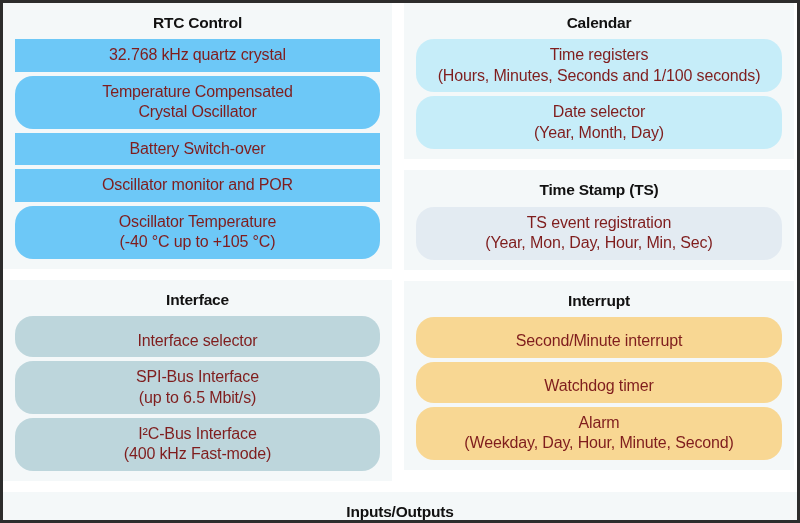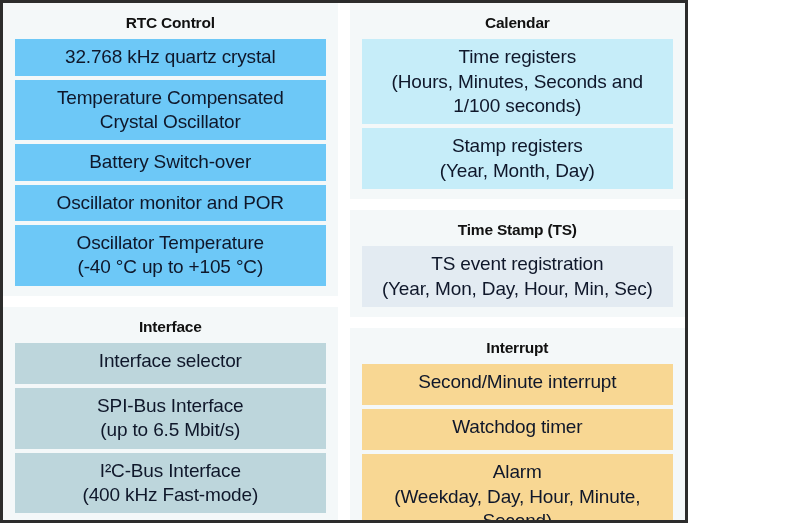--- a/index.html
+++ b/index.html
@@ -5,21 +5,21 @@
   html, body {
     margin: 0;
     padding: 0;
     background: #ffffff;
   }
   body {
     font-family: "Liberation Sans", sans-serif;
   }
   #diagram-root {
     position: relative;
-    width: 688px;
+    width: 800px;
     height: 523px;
     box-sizing: border-box;
     background: #ffffff;
     border: 3px solid #2c2c2c;
     overflow: hidden;
   }
   .columns {
     display: flex;
     flex-direction: row;
     gap: 12px;
@@ -52,42 +52,42 @@
     line-height: 1.25;
     padding: 3px 0 7px 0;
   }
   .rows {
     display: flex;
     flex-direction: column;
     gap: 4px;
   }
   .row-box {
     text-align: center;
-    font-size: 19px;
-    color: #0f172a;
+    font-size: 16px;
+    color: #7f1d1d;
     line-height: 1.28;
     letter-spacing: -0.15px;
     display: flex;
-    align-items: flex-start;
+    align-items: flex-end;
     justify-content: center;
     box-sizing: border-box;
     padding: 6px 8px;
   }
   .row-box .l2 { display: block; }
 
   
   .c-blue   { background: #6dc8f7; }
   .c-gray   { background: #bdd6dc; }
   .c-ltblue { background: #c6edf9; }
   .c-amber  { background: #f8d793; }
   .c-slate  { background: #e3ebf2; }
 
   
   .h1 { min-height: 27px; }
-  .h2 { min-height: 41px; }
+  .h2 { min-height: 41px; border-radius: 18px; }
 
   
   .io-panel {
     margin-top: 11px;
     background: #f4f8f9;
     box-sizing: border-box;
     padding: 7px 12px 12px 12px;
   }
 </style>
 </head>
@@ -155,21 +155,21 @@
         <div class="panel-title">Calendar</div>
         <div class="rows">
           <div class="row-box c-ltblue h2">
             <span>
               <span>Time registers</span>
               <span class="l2">(Hours, Minutes, Seconds and 1/100 seconds)</span>
             </span>
           </div>
           <div class="row-box c-ltblue h2">
             <span>
-              <span>Stamp registers</span>
+              <span>Date selector</span>
               <span class="l2">(Year, Month, Day)</span>
             </span>
           </div>
         </div>
       </div>
 
       <div class="panel">
         <div class="panel-title">Time Stamp (TS)</div>
         <div class="rows">
           <div class="row-box c-slate h2">

